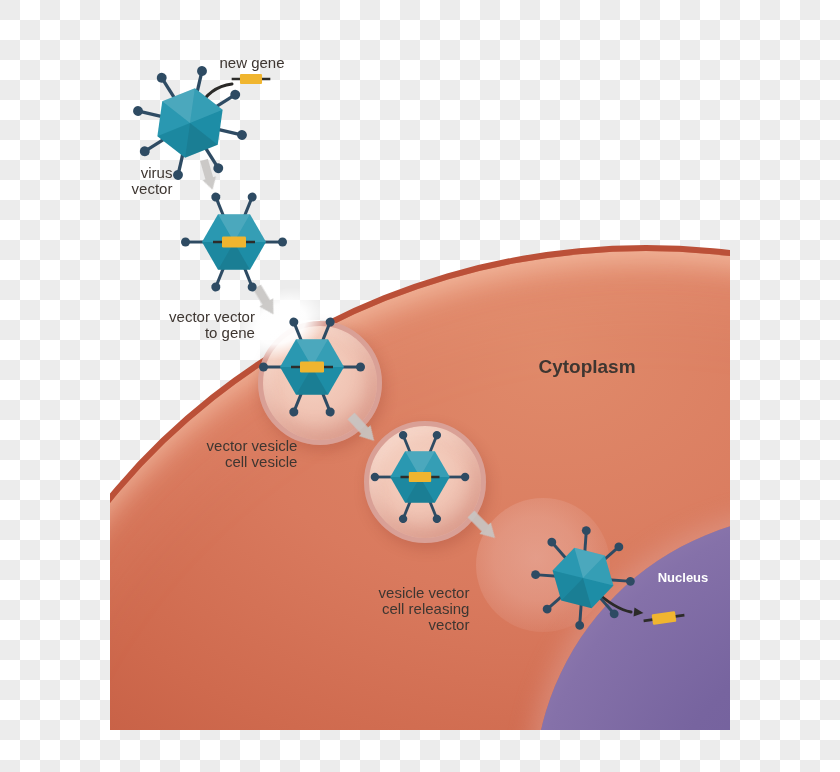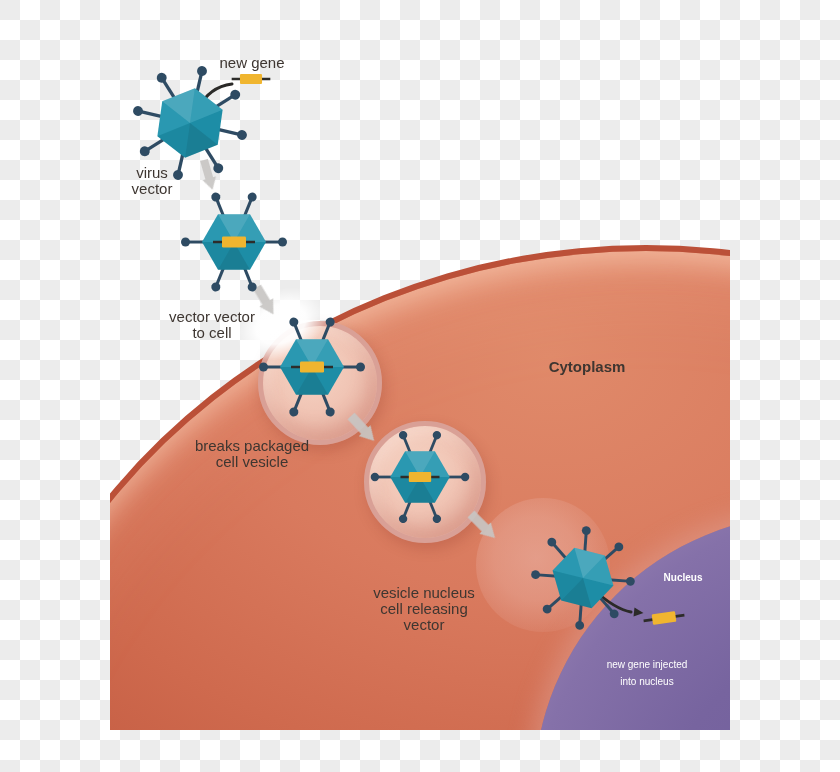--- a/index.html
+++ b/index.html
@@ -63,25 +63,25 @@
     transform:rotate(-25deg);
     background:radial-gradient(closest-side,
       rgba(255,255,255,.97) 0%, rgba(255,255,255,.92) 55%, rgba(255,255,255,0) 100%);
   }
 
   svg.overlay{position:absolute;left:0;top:0;width:620px;height:722px;}
 
   
   .lbl{
     position:absolute;transform:translate(-50%,-50%);
-    text-align:center;font-size:15px;line-height:16px;
+    text-align:right;font-size:15px;line-height:16px;
     color:#3e3631;white-space:nowrap;
   }
-  .lbl.b{font-weight:700;font-size:15px;}
-  .lbl.light{color:#ffffff;font-size:10px;line-height:17px;}
+  .lbl.b{font-weight:700;font-size:19px;}
+  .lbl.light{color:#ffffff;font-size:13px;line-height:17px;}
 </style>
 </head>
 <body>
 
 <div class="canvas">
   <div class="content">
 
     <div class="cell"></div>
     <div class="nucleus"></div>
     <div class="vesicle v1"></div>
@@ -175,41 +175,37 @@
       <span>new gene</span>
     </div>
 
     <div class="lbl" style="left:42px;top:173px">
       <div>virus</div>
       <div>vector</div>
     </div>
 
     <div class="lbl" style="left:102px;top:317px">
       <div>vector vector</div>
-      <div>to cell</div>
+      <div>to gene</div>
     </div>
 
     <div class="lbl" style="left:142px;top:446px">
-      <div>breaks packaged</div>
+      <div>vector vesicle</div>
       <div>cell vesicle</div>
     </div>
 
     <div class="lbl b" style="left:477px;top:359px">
       <span>Cytoplasm</span>
     </div>
 
     <div class="lbl" style="left:314px;top:601px">
-      <div>vesicle nucleus</div>
+      <div>vesicle vector</div>
       <div>cell releasing</div>
       <div>vector</div>
     </div>
 
     <div class="lbl b light" style="left:573px;top:569px">
       <span>Nucleus</span>
     </div>
 
-    <div class="lbl light" style="left:537px;top:665px">
-      <div>new gene injected</div>
-      <div>into nucleus</div>
-    </div>
 
   </div>
 </div>
 
 </body></html>

